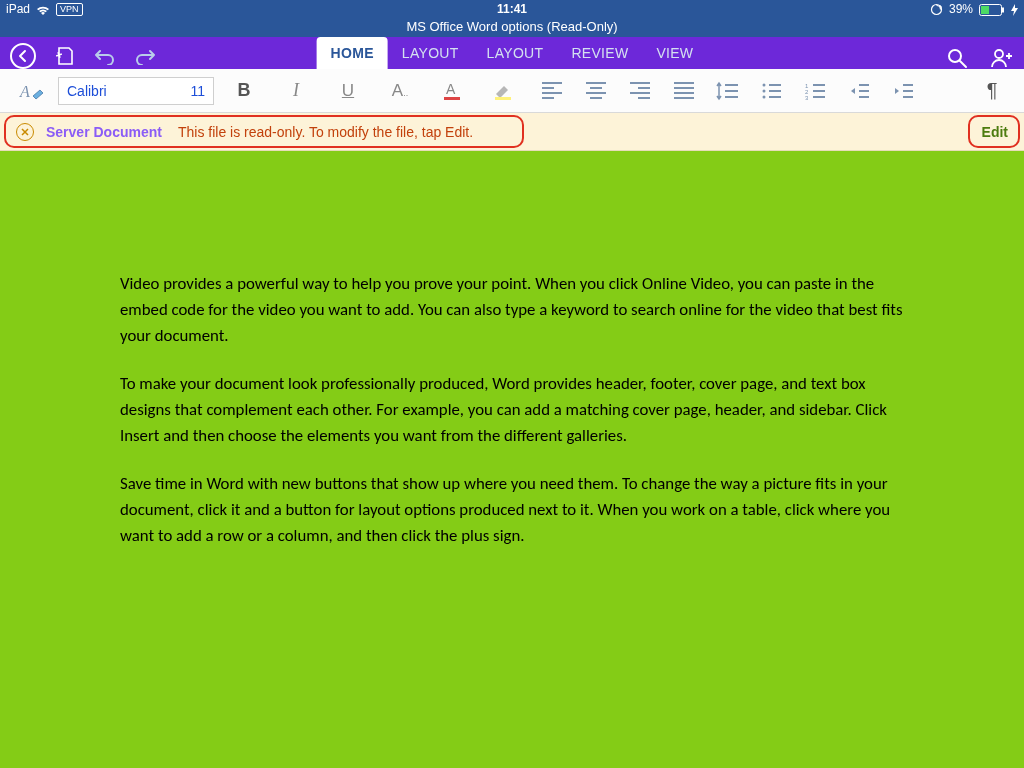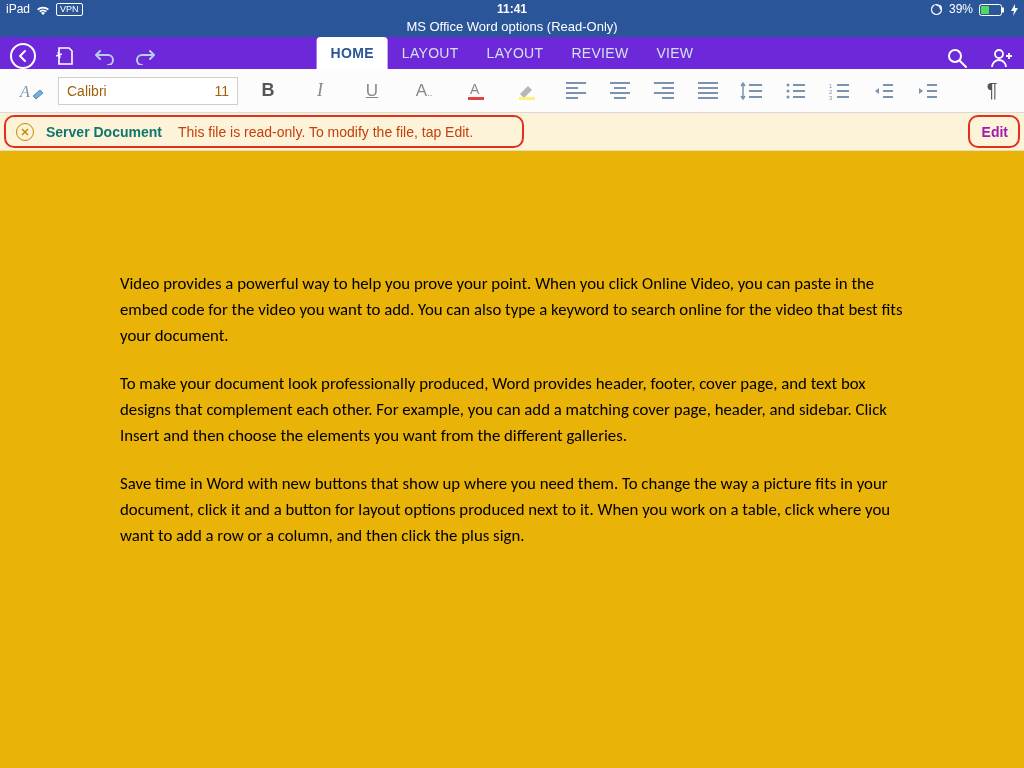--- a/index.html
+++ b/index.html
@@ -16,36 +16,36 @@
   .top-left { display: flex; align-items: center; gap: 18px; }
   .top-right { display: flex; align-items: center; gap: 22px; margin-left: auto; }
   .top-btn { color: #fff; display: flex; align-items: center; justify-content: center; }
   .circle-back { width: 26px; height: 26px; border: 2px solid #fff; border-radius: 50%; display:flex; align-items:center; justify-content:center; }
 
   .tabs { position: absolute; left: 50%; transform: translateX(-50%); display: flex; align-items: flex-end; height: 32px; font-size: 14px; letter-spacing: 0.3px; }
   .tab { color: #d4e0f0; padding: 0 14px; height: 32px; display:flex; align-items:center; cursor:pointer; }
   .tab.active { background: #fff; color: #2a5699; font-weight: 600; border-radius: 4px 4px 0 0; }
 
   .ribbon { height: 44px; background: #fcfcfc; border-bottom: 1px solid #d9d9d9; display: flex; align-items: center; padding: 0 14px; gap: 8px; }
-  .font-name-box { border: 1px solid #cfcfcf; height: 28px; width: 180px; display:flex; align-items:center; justify-content: space-between; padding: 0 8px; color: #a16207; font-size: 14px; background: #fff; }
+  .font-name-box { border: 1px solid #cfcfcf; height: 28px; width: 156px; display:flex; align-items:center; justify-content: space-between; padding: 0 8px; color: #1d4ed8; font-size: 14px; background: #fff; }
   .ribbon-btn { width: 36px; height: 36px; display:flex; align-items:center; justify-content:center; color: #777; }
   .ribbon-btn.wide { width: 44px; }
   .ribbon svg { display: block; }
   .flex-spacer { flex: 1; }
 
   .notice-bar { height: 38px; background: #fdf3d8; border-bottom: 1px solid #e6dcb8; display:flex; align-items:center; padding: 0 12px; font-size: 14px; position: relative; }
   .notice-left-highlight { position:absolute; left:4px; top:2px; bottom:2px; width: 520px; border: 2px solid #e03020; border-radius: 10px; pointer-events:none; }
   .notice-right-highlight { position:absolute; right:4px; top:2px; bottom:2px; width: 52px; border: 2px solid #e03020; border-radius: 10px; pointer-events:none; }
   .notice-x { width:18px; height:18px; border:1.5px solid #c98a00; border-radius:50%; display:flex; align-items:center; justify-content:center; color:#c98a00; margin-right: 12px; margin-left: 4px; }
-  .notice-title { font-weight: 700; color: #0f766e; margin-right: 16px; }
+  .notice-title { font-weight: 700; color: #8b5cf6; margin-right: 16px; }
   .notice-text { color: #c2410c; }
-  .notice-edit { margin-left: auto; color: #a21caf; font-weight: 600; padding: 0 4px; }
+  .notice-edit { margin-left: auto; color: #4d7c0f; font-weight: 600; padding: 0 4px; }
 
   .page-bg { background: #eceff3; height: calc(768px - 17px - 20px - 32px - 44px - 38px); overflow: hidden; display:flex; justify-content:center; }
-  .page { background: #eab308; width: 1024px; padding: 120px 120px 0; box-shadow: 0 0 0 1px #ddd; }
+  .page { background: #84cc16; width: 1024px; padding: 120px 120px 0; box-shadow: 0 0 0 1px #ddd; }
   .page p { font-family: Calibri, "Segoe UI", Arial, sans-serif; font-size: 16.8px; line-height: 1.55; color: #000; margin-bottom: 22px; }
 
   .align-lines { display:flex; flex-direction:column; gap:3px; }
   .al { height:2px; background:#7c93b0; }
 </style>
 </head>
 <body>
 
 <div class="status-bar">
   <div class="status-left">

